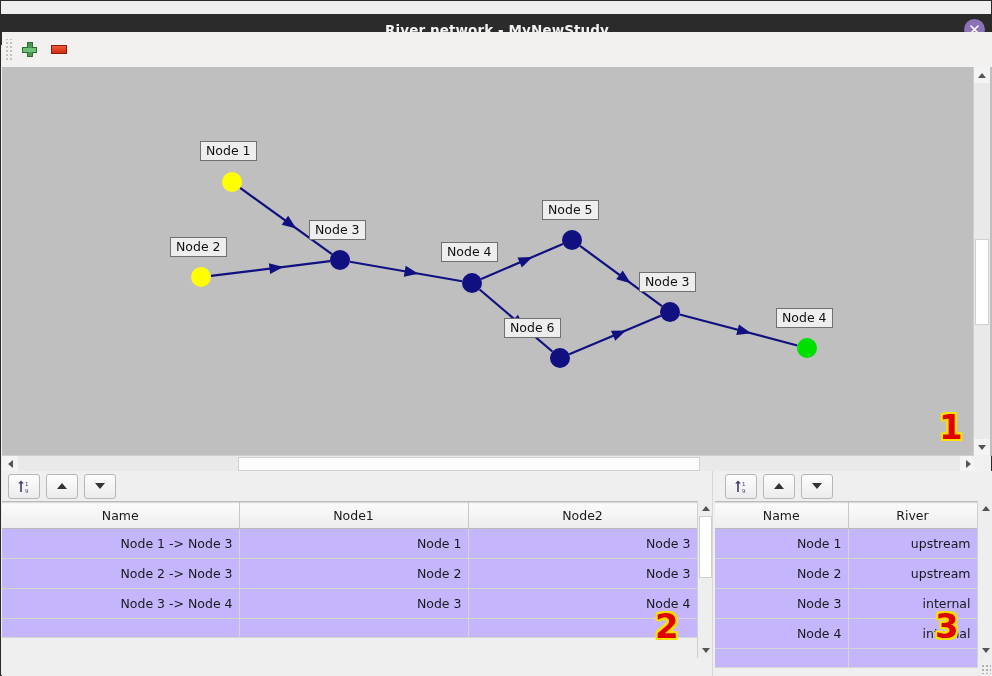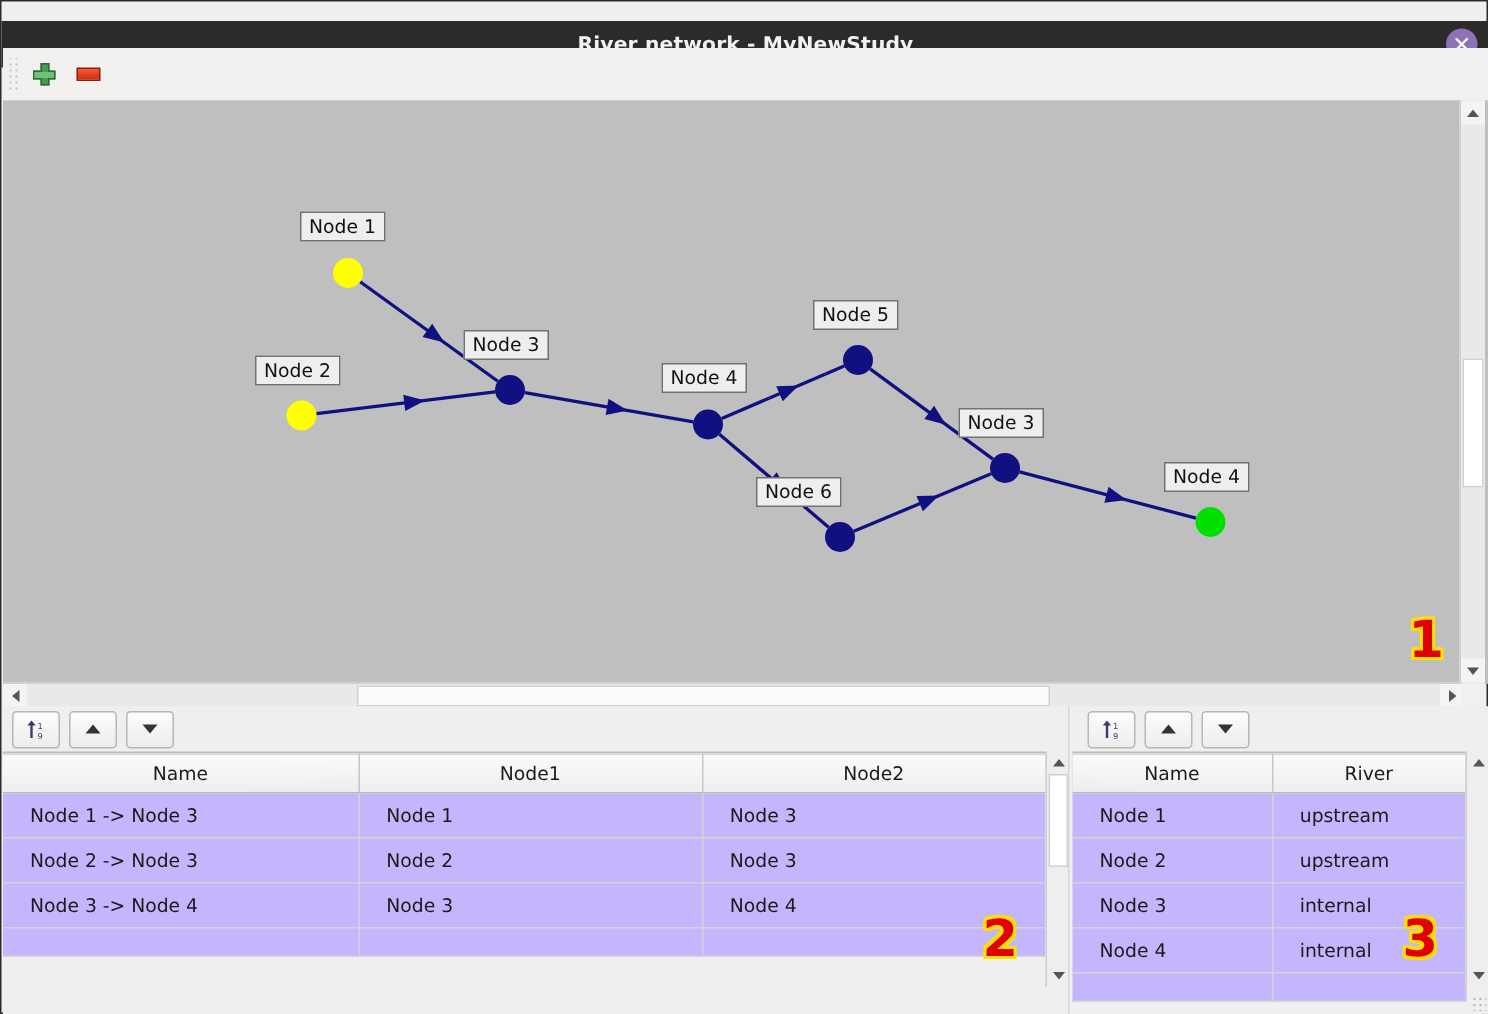--- a/index.html
+++ b/index.html
@@ -97,21 +97,21 @@
   .sbtn .tri.dn{border-top-color:#333;border-left-width:5px;border-right-width:5px;border-top-width:6px;}
 
   table.grid{border-collapse:collapse;table-layout:fixed;width:100%;font-size:12.5px;color:#1a1a1a;background:#c4b5fd;}
   table.grid th{
     background:linear-gradient(#fbfbfb,#ededed);
     border-right:1px solid #c8c8c8;border-bottom:1px solid #b9b9b9;border-top:1px solid #dcdcdc;
     font-weight:normal;height:23px;text-align:center;font-size:12.5px;
   }
   table.grid td{
     border-right:1px solid #d5d5d5;border-bottom:1px solid #d5d5d5;
-    height:29px;padding:0 18px;white-space:nowrap;overflow:hidden;
+    height:29px;padding:0 6px;white-space:nowrap;overflow:hidden;text-align:right;
   }
   .tbl-left-wrap{position:absolute;left:0;top:30px;width:695px;height:157px;border-top:1px solid #bbb;}
   .tbl-left-vs{position:absolute;left:695px;top:30px;width:15px;height:157px;background:#eee;border-left:1px solid #cfcfcf;}
   .tbl-left-vs .arrow{position:absolute;left:0;width:15px;height:15px;display:flex;align-items:center;justify-content:center;cursor:pointer;}
   .tbl-left-vs .thumb{position:absolute;left:1px;top:15px;width:13px;height:62px;background:#fff;border:1px solid #cfcfcf;box-sizing:border-box;cursor:pointer;}
   .tbl-right-wrap{position:absolute;left:2px;top:30px;width:262px;height:157px;border-top:1px solid #bbb;}
   .tbl-right-vs{position:absolute;left:264px;top:30px;width:15px;height:157px;background:#eee;border-left:1px solid #cfcfcf;}
   .tbl-right-vs .arrow{position:absolute;left:0;width:15px;height:15px;display:flex;align-items:center;justify-content:center;cursor:pointer;}
   .resize-grip{position:absolute;right:2px;bottom:2px;width:10px;height:10px;
       background-image:radial-gradient(#b0b0b0 1px,transparent 1px);background-size:4px 4px;}

